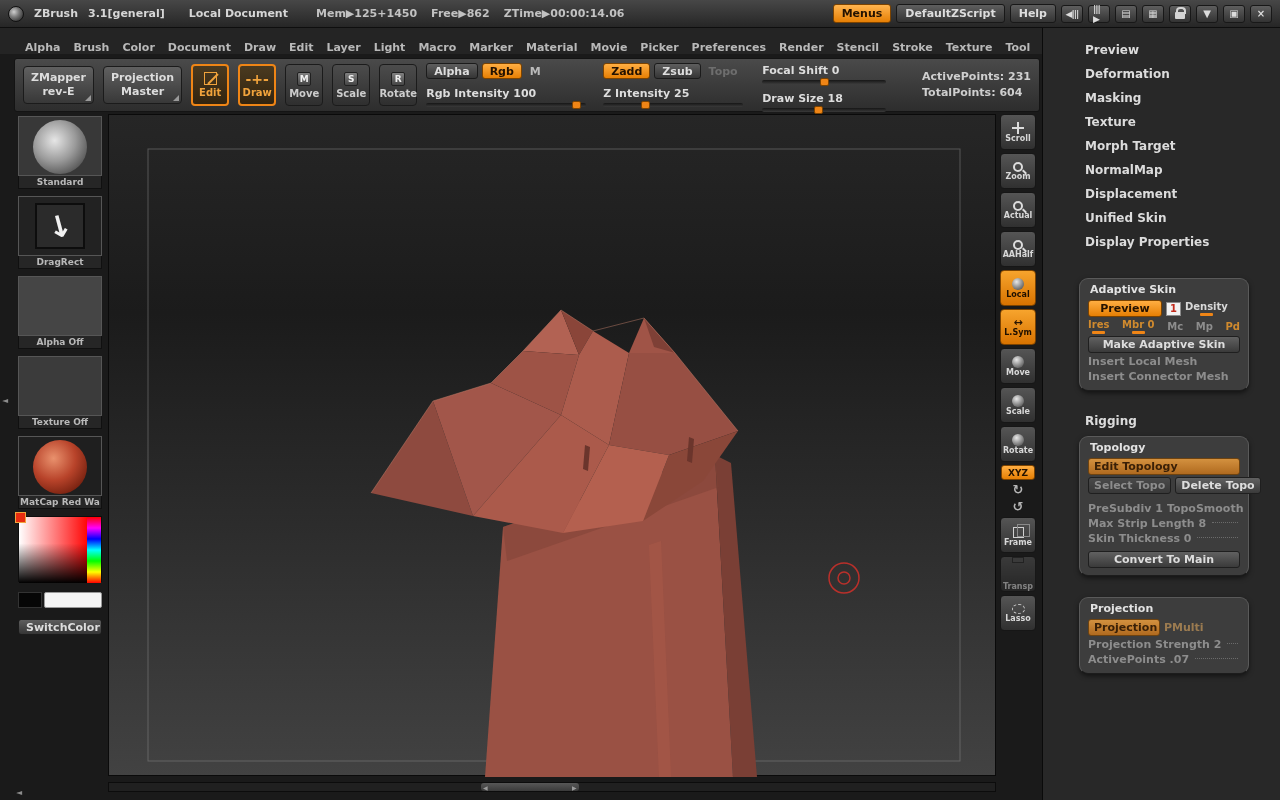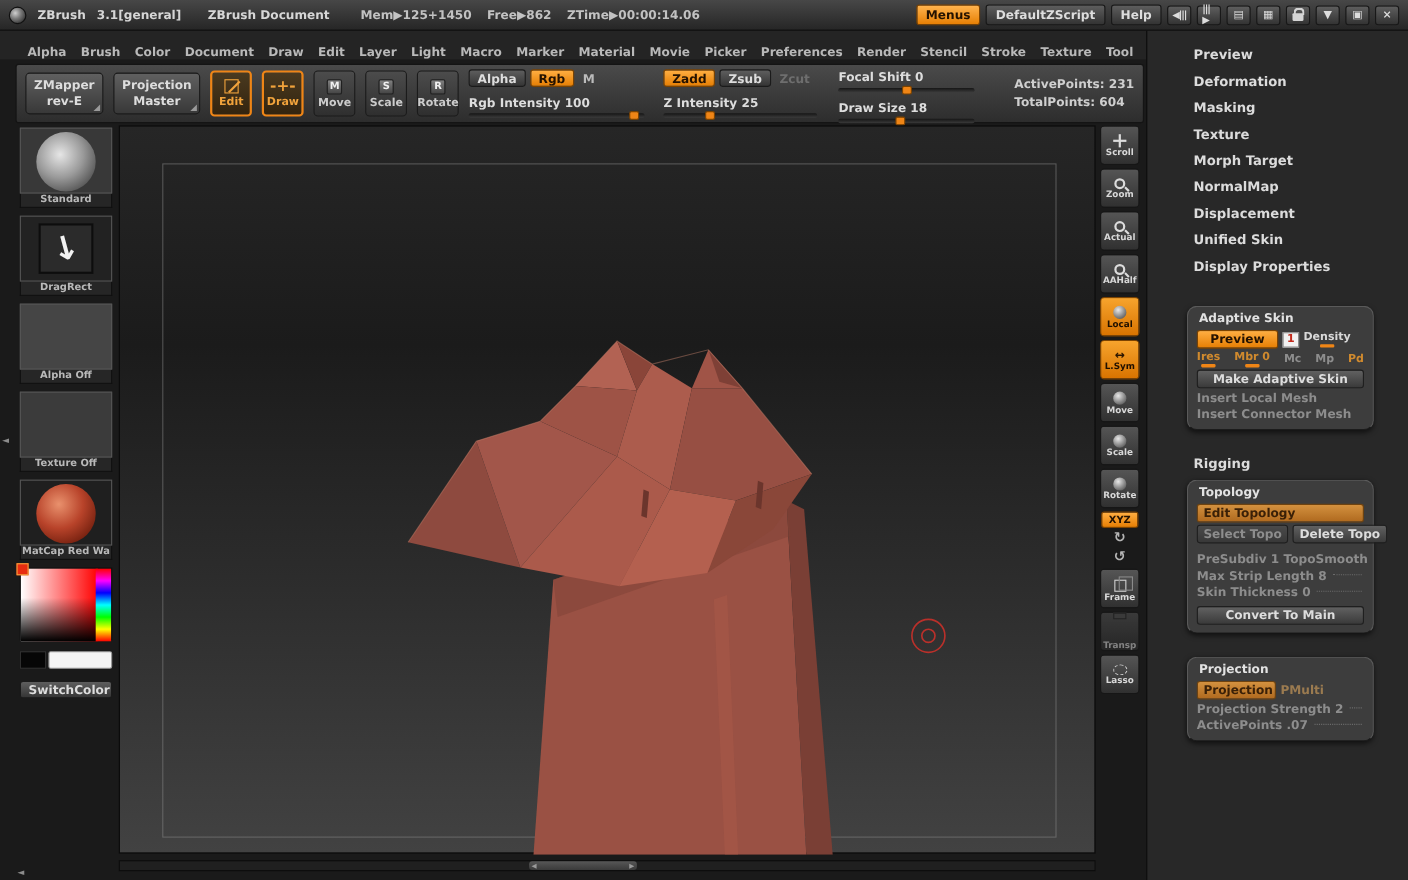--- a/index.html
+++ b/index.html
@@ -154,21 +154,21 @@
 </style>
 </head>
 <body>
 
 <div class="screen">
 
   <div class="titlebar">
     <span class="logo"></span>
     <span>ZBrush</span>
     <span>3.1[general]</span>
-    <span style="margin-left:14px">ZBrush Document</span>
+    <span style="margin-left:14px">Local Document</span>
     <span class="tb-stats">
       <span>Mem▶125+1450</span>
       <span>Free▶862</span>
       <span>ZTime▶00:00:14.06</span>
     </span>
     <div class="tb-right">
       <span class="tb-btn orange">Menus</span>
       <span class="tb-btn">DefaultZScript</span>
       <span class="tb-btn">Help</span>
       <span class="tb-sq tb-spin">◀|||</span>
@@ -261,21 +261,21 @@
         <div class="track">
             <span class="thumb" style="left:91%"></span>
           </div>
       </div>
     </div>
 
     <div class="shelf-col" style="width:150px">
       <div class="shelf-row">
         <span class="sm-btn orange">Zadd</span>
         <span class="sm-btn">Zsub</span>
-        <span class="flat-dim">Zcut</span>
+        <span class="flat-dim">Topo</span>
       </div>
       <div class="sslider" style="width:140px">
         <span class="lab">Z Intensity 25</span>
         <div class="track">
             <span class="thumb" style="left:27%"></span>
           </div>
       </div>
     </div>
 
     <div class="shelf-col" style="width:128px">

